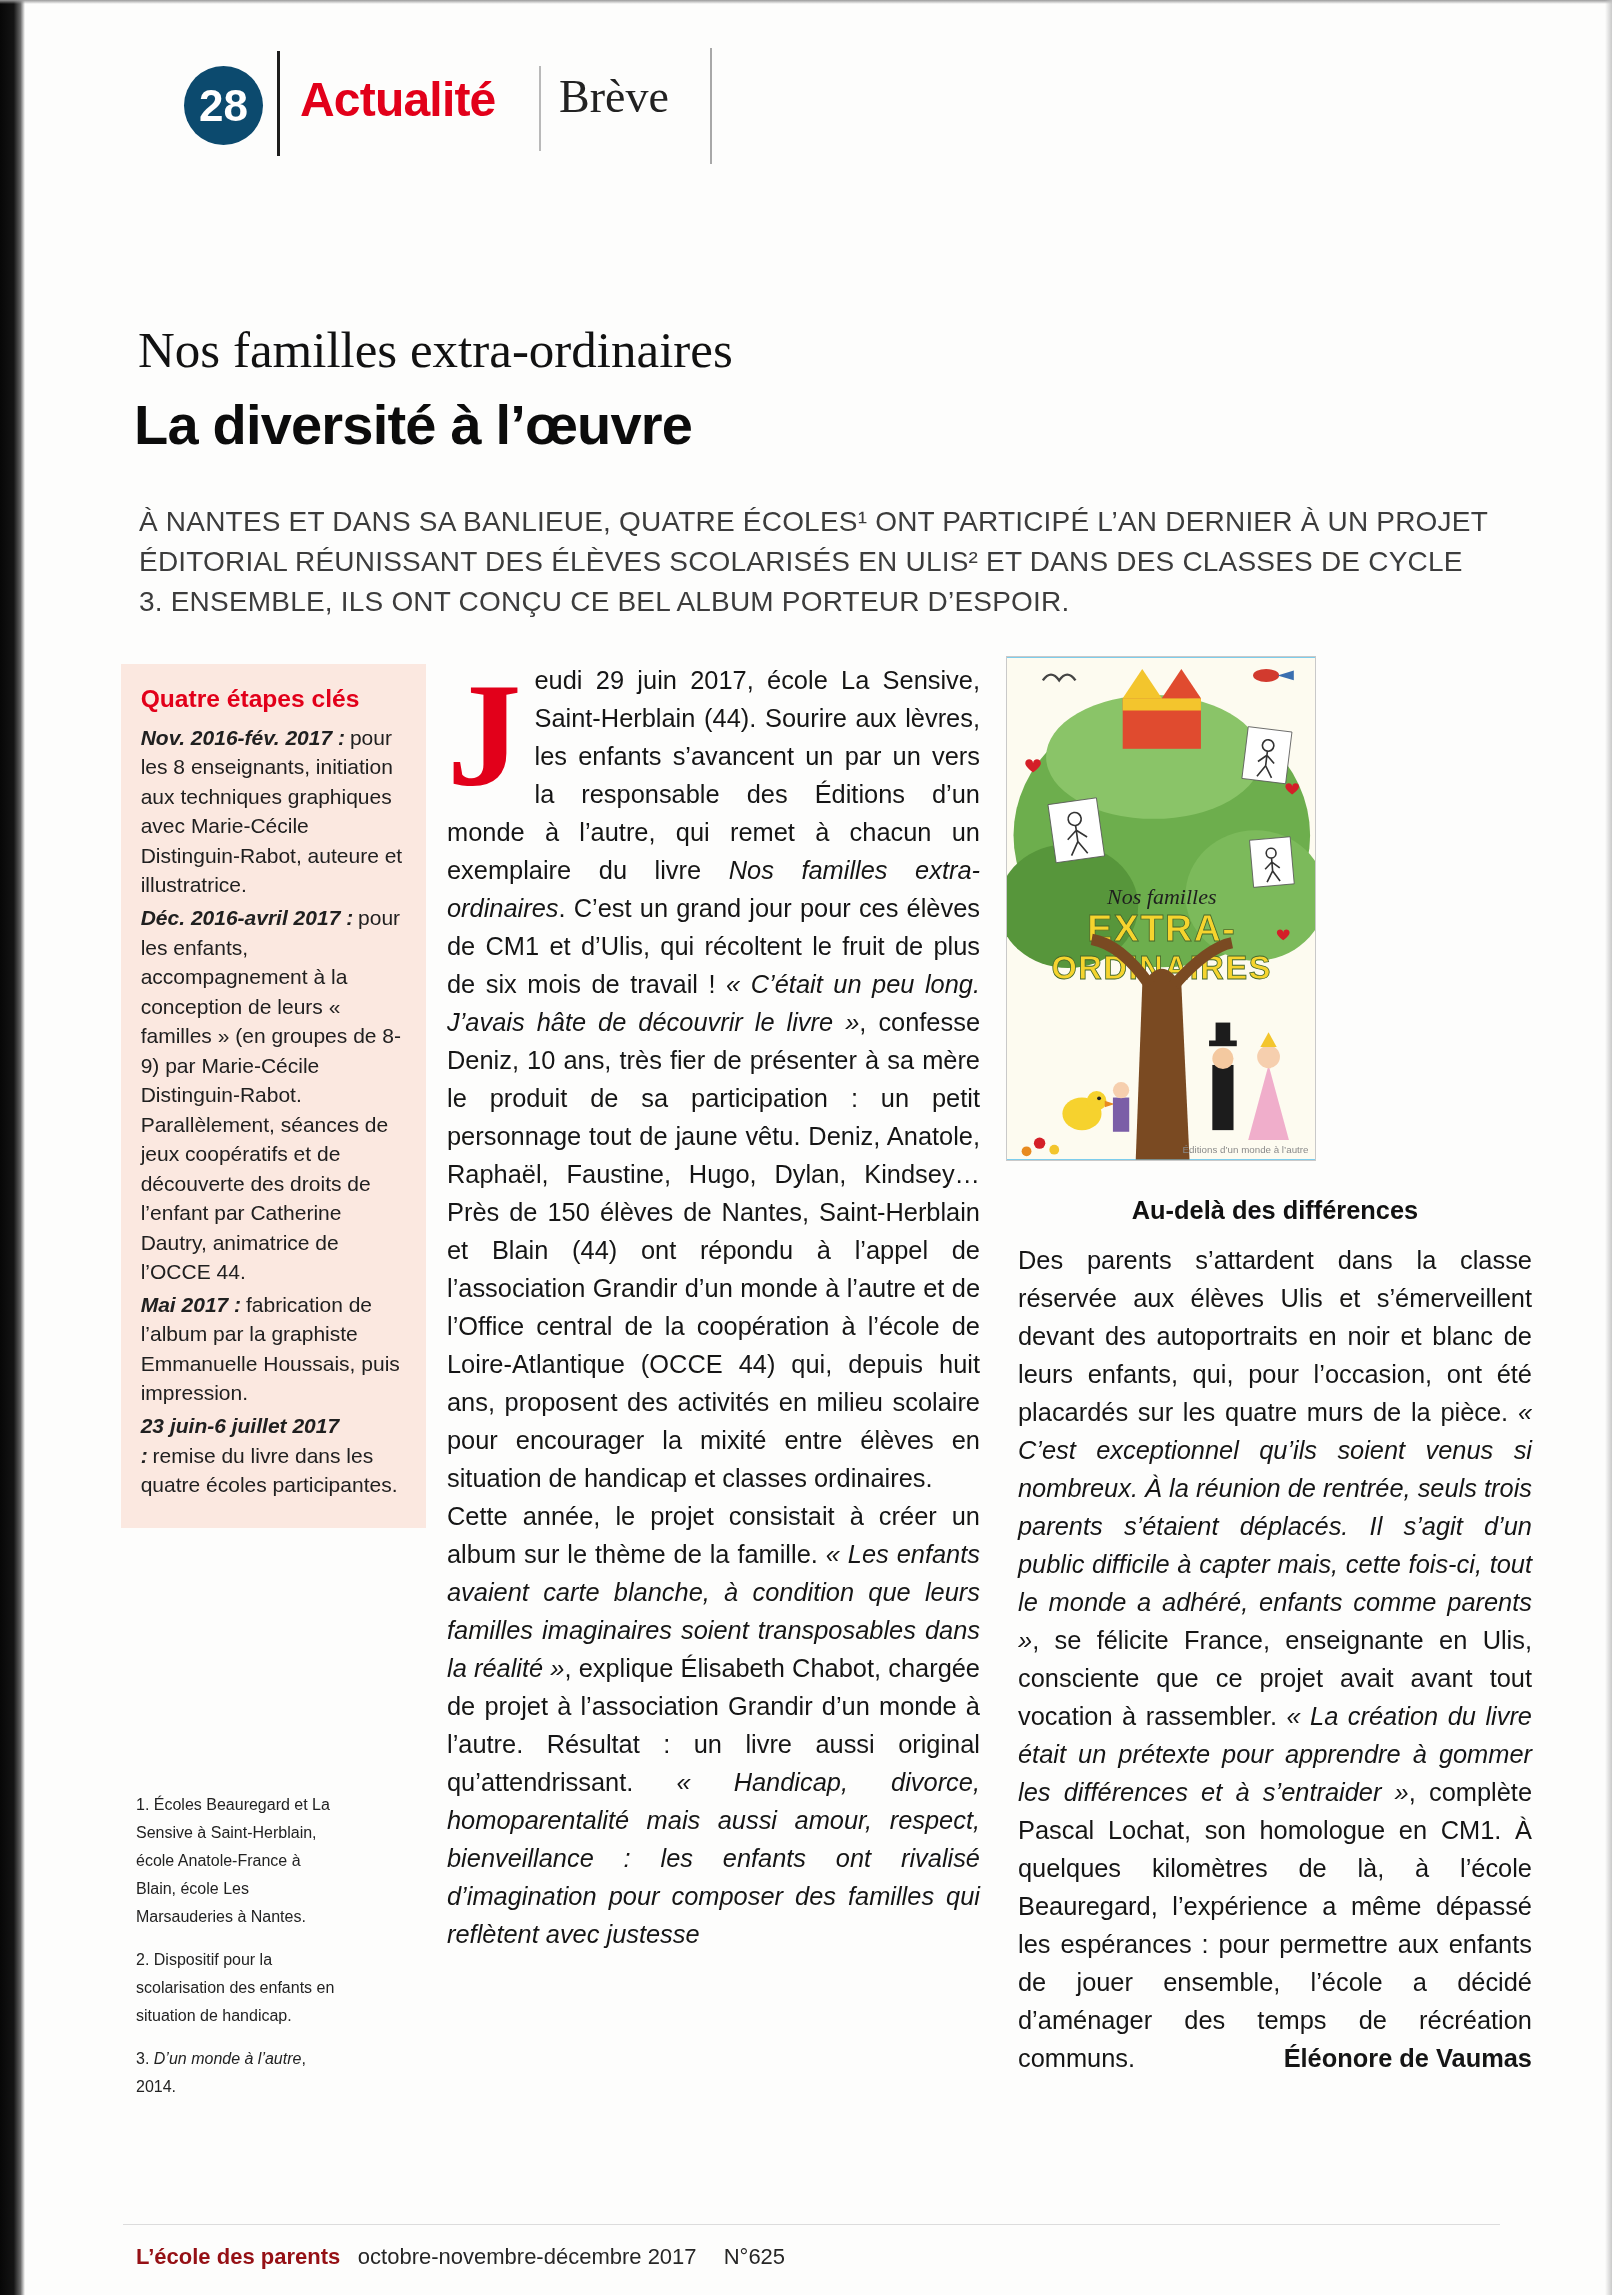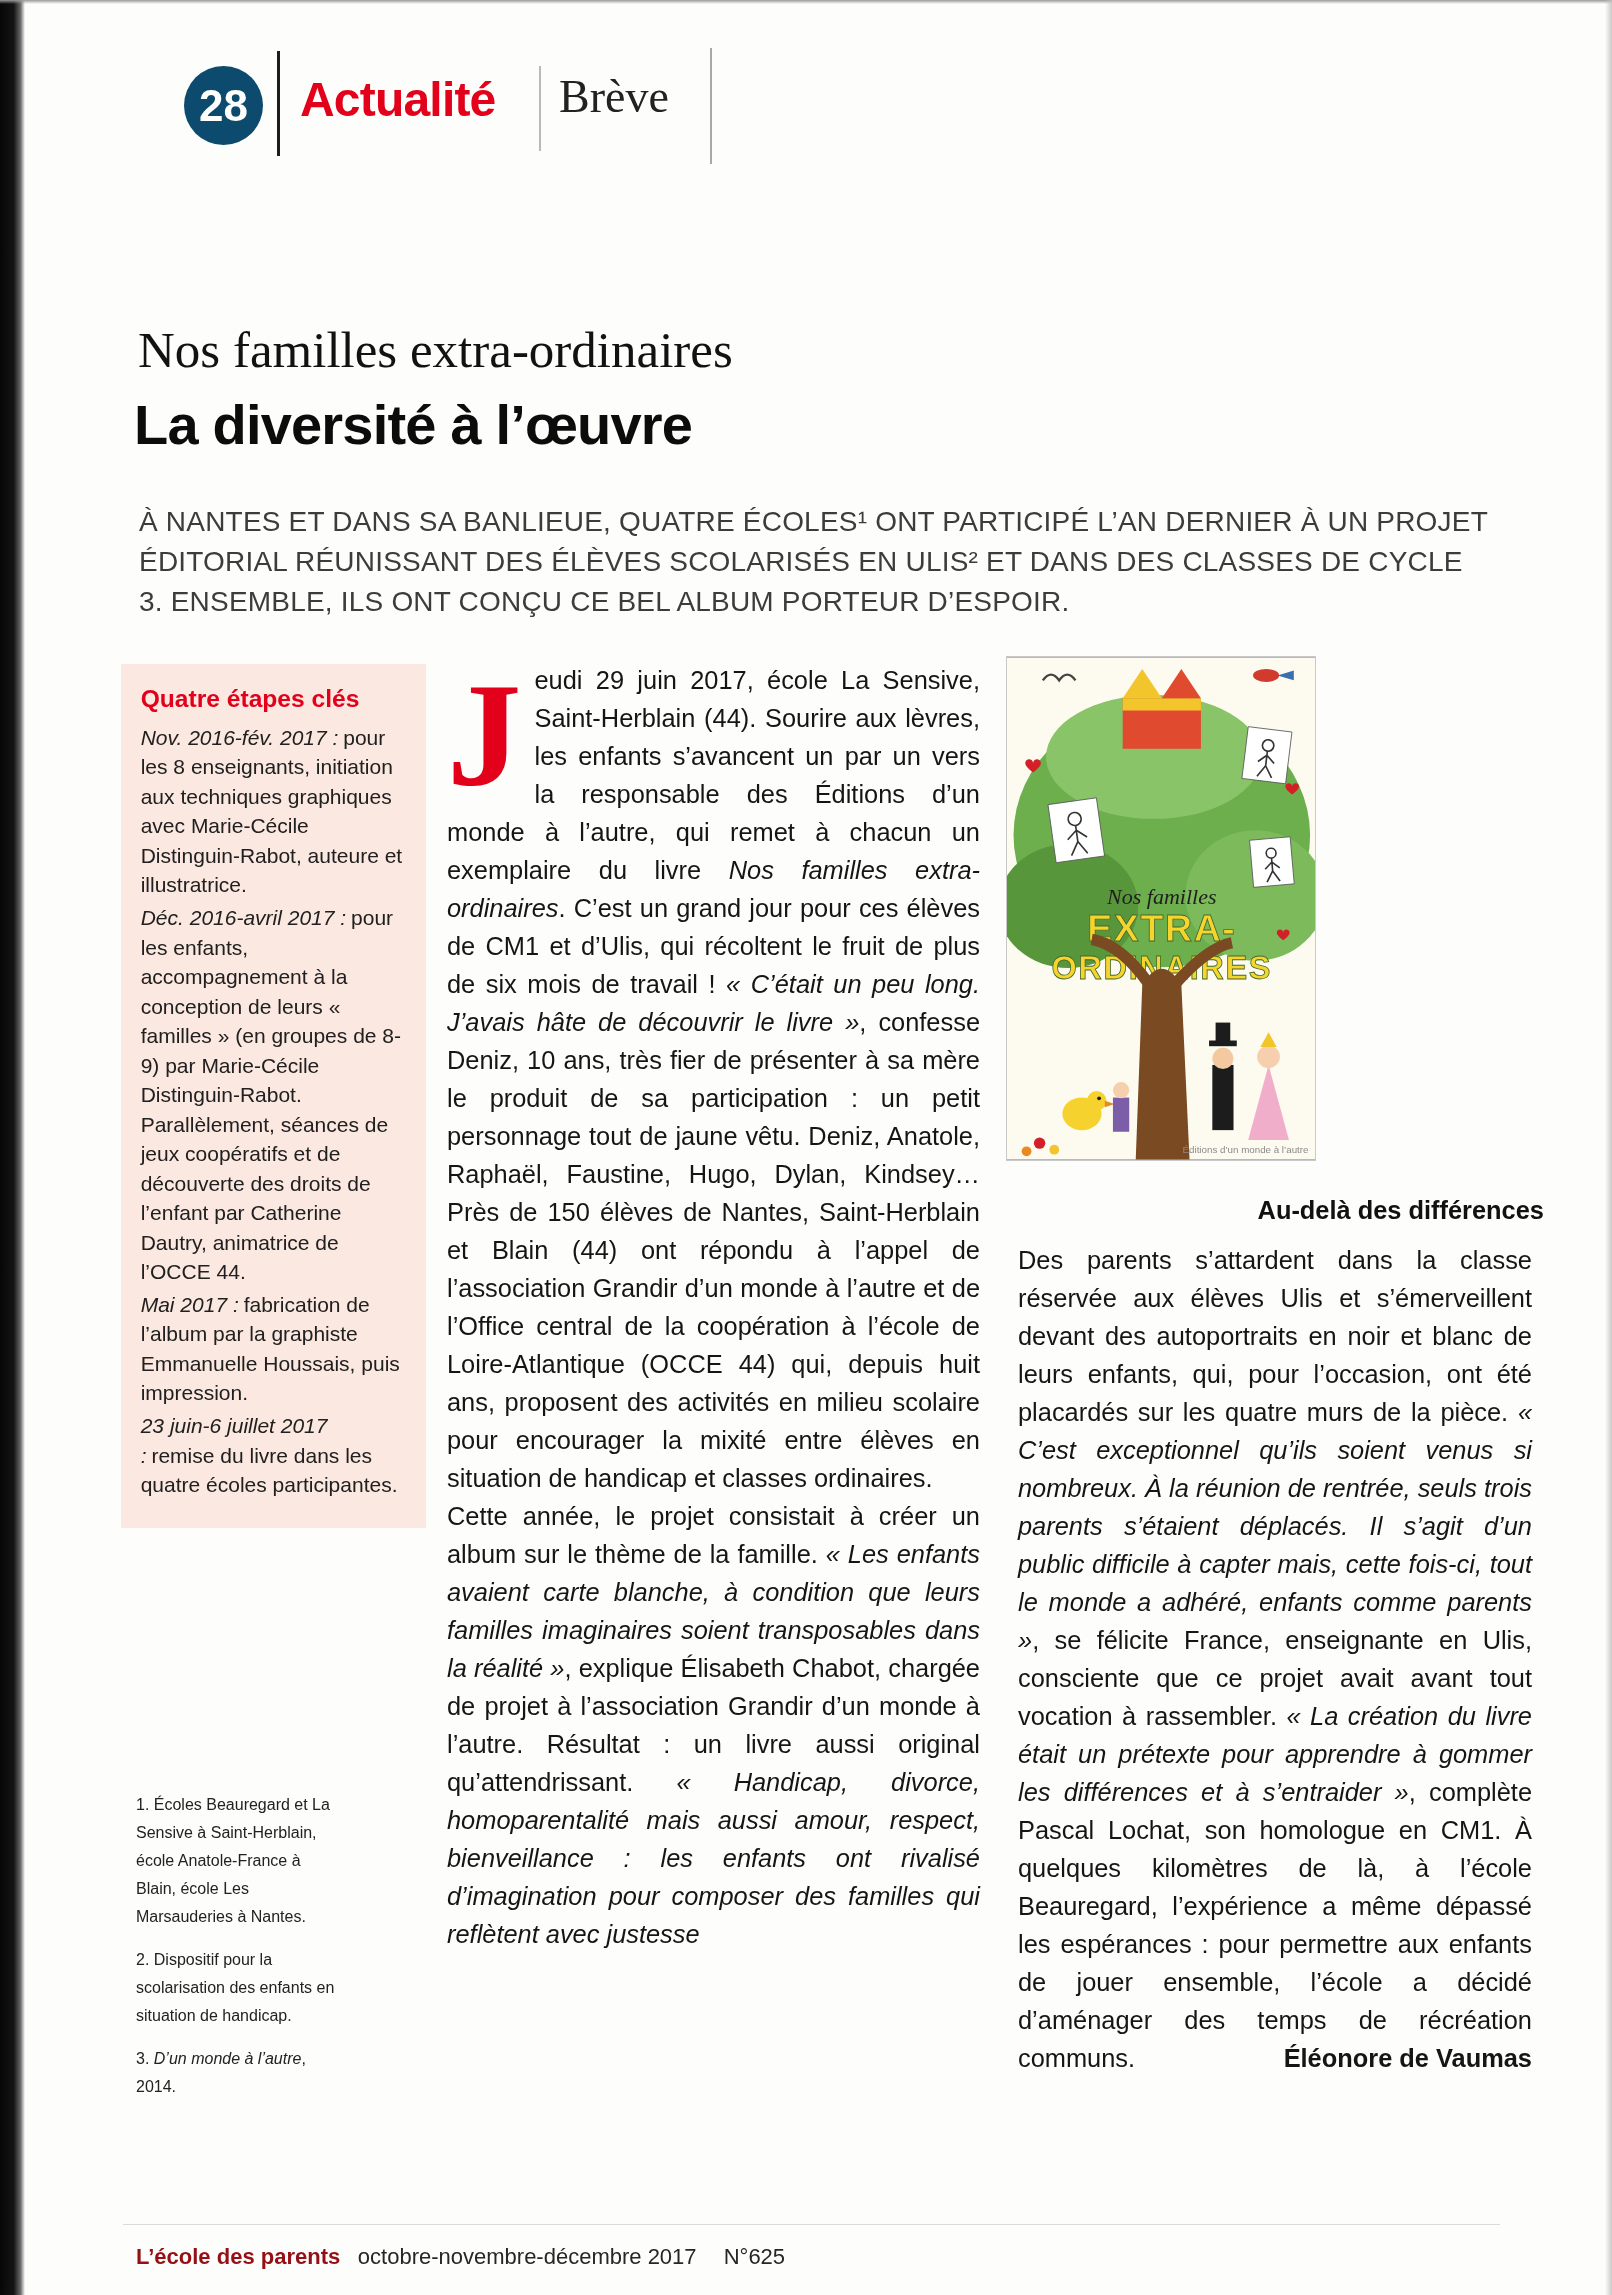--- a/index.html
+++ b/index.html
@@ -33,40 +33,40 @@
   .kicker{position:absolute;left:138px;top:321px;font-family:"Liberation Serif",serif;font-size:51px;color:#121212;}
   .main-title{position:absolute;left:134px;top:392px;font-size:56px;font-weight:700;color:#0c0c0c;letter-spacing:-0.8px;}
   .standfirst{position:absolute;left:139px;top:502px;width:1352px;
     font-size:28px;line-height:40px;color:#3c3c3c;letter-spacing:0.2px;}
 
   
   .sidebar-box{position:absolute;left:121px;top:664px;width:305px;box-sizing:border-box;
     background:#fbe8e0;padding:21px 19.7px 24.6px;}
   .sidebar-title{color:#e2001a;font-weight:700;font-size:24.6px;margin:0 0 9.8px;}
   .step{font-size:21px;line-height:29.5px;color:#202020;margin:0 0 3.3px;}
-  .step .date{font-weight:400;font-style:italic;margin-right:4.9px;}
+  .step .date{font-weight:700;font-style:italic;margin-right:4.9px;}
 
   .footnotes{position:absolute;left:136px;top:1791px;width:202px;
     font-size:16px;line-height:28px;color:#222;}
   .footnote{margin:0 0 14.8px;}
 
   
   .col-main{position:absolute;left:447px;top:661px;width:533px;
     font-size:25.4px;line-height:38px;text-align:justify;color:#151515;hyphens:auto;}
   .col-main p{margin:0;}
   .dropcap{float:left;color:#e2001a;font-family:"Liberation Serif",serif;font-weight:700;
     font-size:149px;line-height:138px;padding:4.9px 13px 0 0;}
 
   .col-right{position:absolute;left:1006px;top:656px;width:538px;
     font-size:25.4px;line-height:38px;text-align:justify;color:#151515;hyphens:auto;}
   .right-top{display:flex;gap:21px;}
   .right-top-text{width:205px;flex:0 0 auto;}
   .book-cover{width:310px;height:505px;flex:0 0 auto;border:0.8px solid #c9c9c9;background:#0ea5e9;box-sizing:border-box;}
   .book-cover svg{width:100%;height:100%;display:block;}
-  .subheading{font-size:25.4px;font-weight:700;margin:29.5px 0 11.5px;text-align:right;color:#111;}
+  .subheading{font-size:25.4px;font-weight:700;margin:29.5px 0 11.5px;text-align:center;color:#111;}
   .col-right p{margin:12px;}
   .byline{float:right;font-weight:700;white-space:nowrap;padding-left:16.4px;}
 
   .seg-i{font-style:italic;}
 
   
   .footer-rule{position:absolute;left:123px;top:2224px;width:1377px;height:0.8px;background:#dcdcdc;}
   .footer{position:absolute;left:136px;top:2244px;width:1377px;font-size:22px;color:#262626;}
   .footer-mag{font-weight:700;color:#951015;margin-right:11.5px;}
   .footer-issue{margin-right:21px;}

